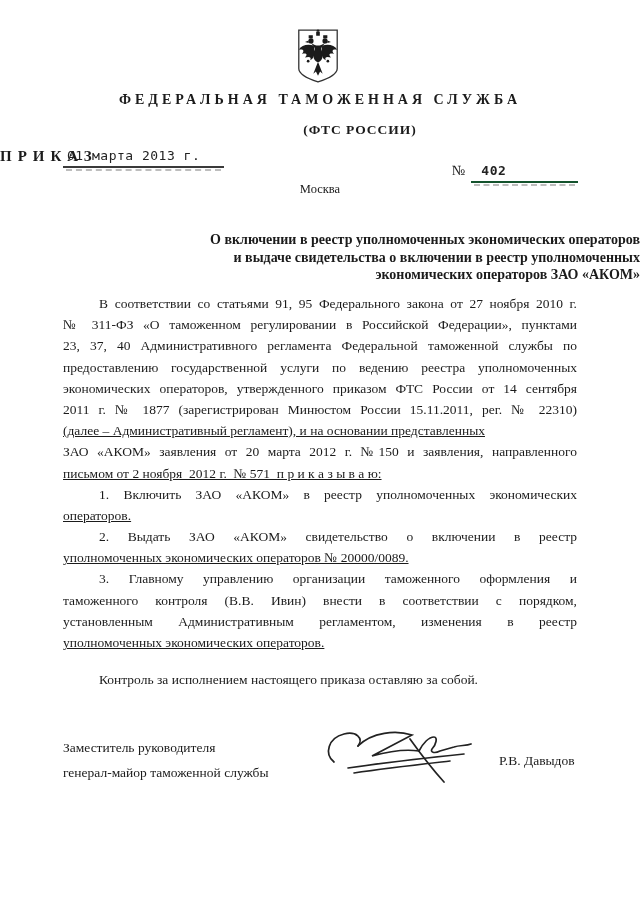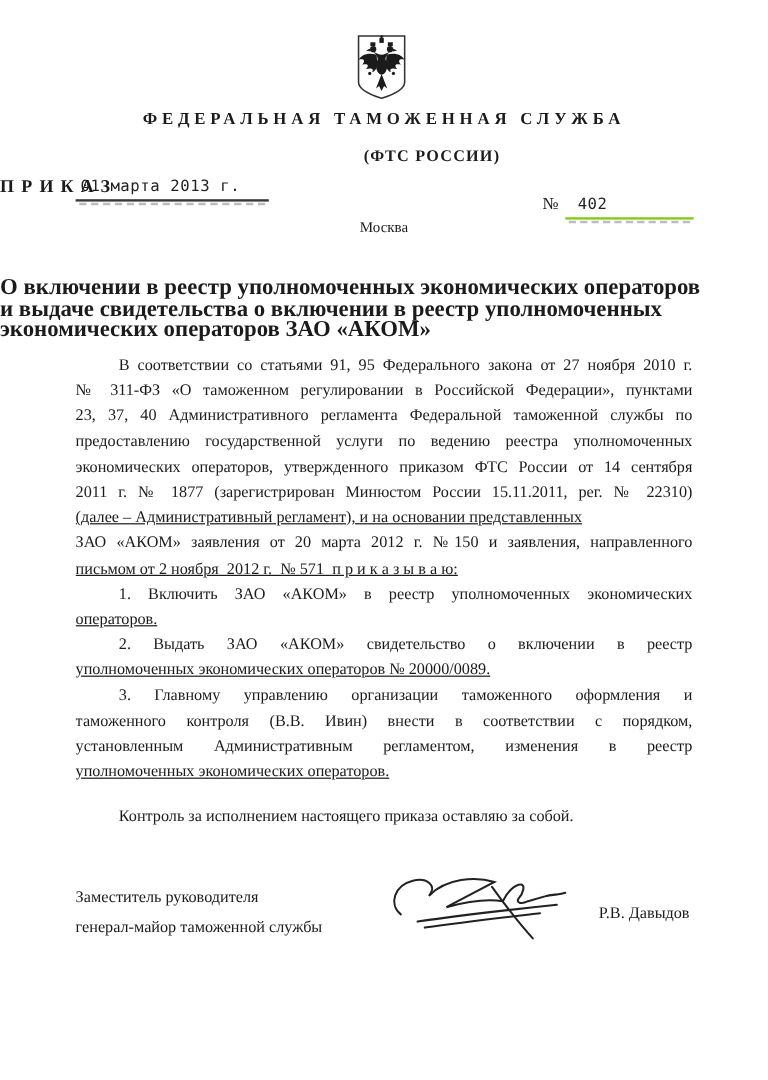--- a/index.html
+++ b/index.html
@@ -31,38 +31,39 @@
     font-size:13px;letter-spacing:0.5px;color:#222;
     padding:0 0 3px 4px;
     border-bottom:2px solid #3a3a3a;
   }
   .num-group{
     position:absolute;left:452px;top:163px;width:126px;
     display:flex;align-items:baseline;
   }
   .num-sign{font-size:14px;padding-right:6px;}
   .num-value{
-    flex:1;border-bottom:2px solid #84cc16;
+    flex:1;border-bottom:2px solid #14532d;
     font-family:"DejaVu Sans Mono", monospace;
     font-size:13px;letter-spacing:0.5px;color:#222;
     padding:0 0 3px 10px;
+    font-weight:bold;
   }
   .dash-after{position:relative;}
   .dash-after::after{
     content:"";position:absolute;left:3px;right:3px;bottom:-5px;
     border-top:2px dashed #bdbdbd;
   }
   .city{
     position:absolute;left:0;top:182px;width:100%;
     text-align:center;font-size:12.5px;
   }
   
   .title{
     position:absolute;left:0;top:231px;width:100%;
-    text-align:left;font-weight:bold;font-size:19px;line-height:17.5px;
+    text-align:right;font-weight:bold;font-size:14px;line-height:17.5px;
   }
   
   .body-text{
     position:absolute;left:63px;top:293px;width:514px;
     font-size:13.5px;line-height:21.2px;
   }
   .bl{height:21.2px;overflow:hidden;}
   .bl.ind{text-indent:36px;}
   .bl.j{text-align:justify;text-align-last:justify;}
   .bl.pre{white-space:pre-wrap;text-decoration:underline;}

